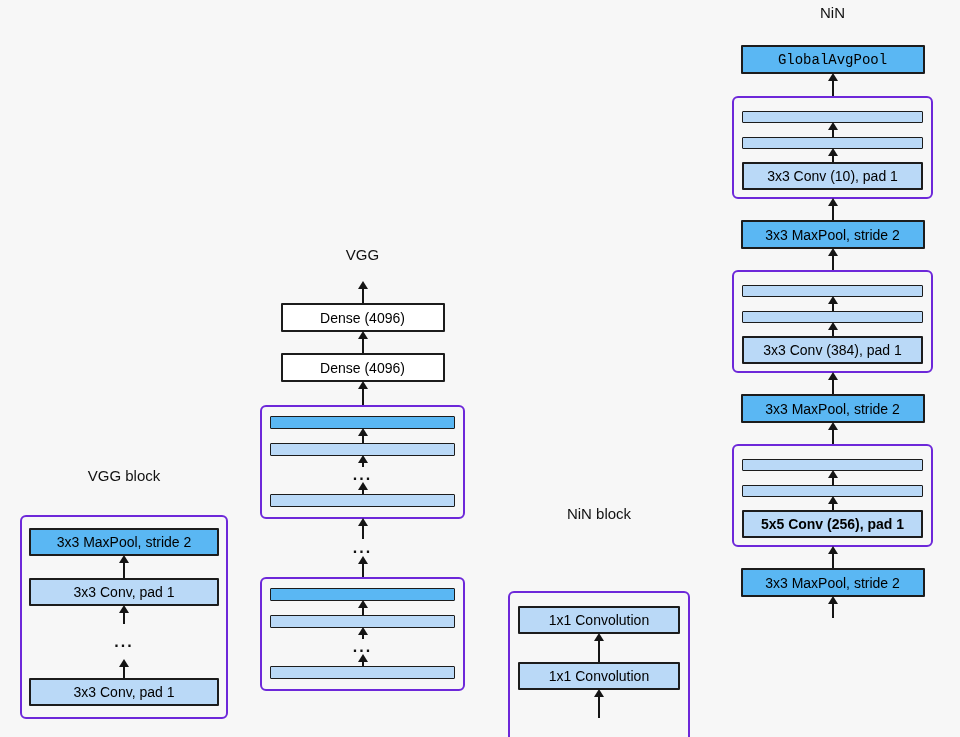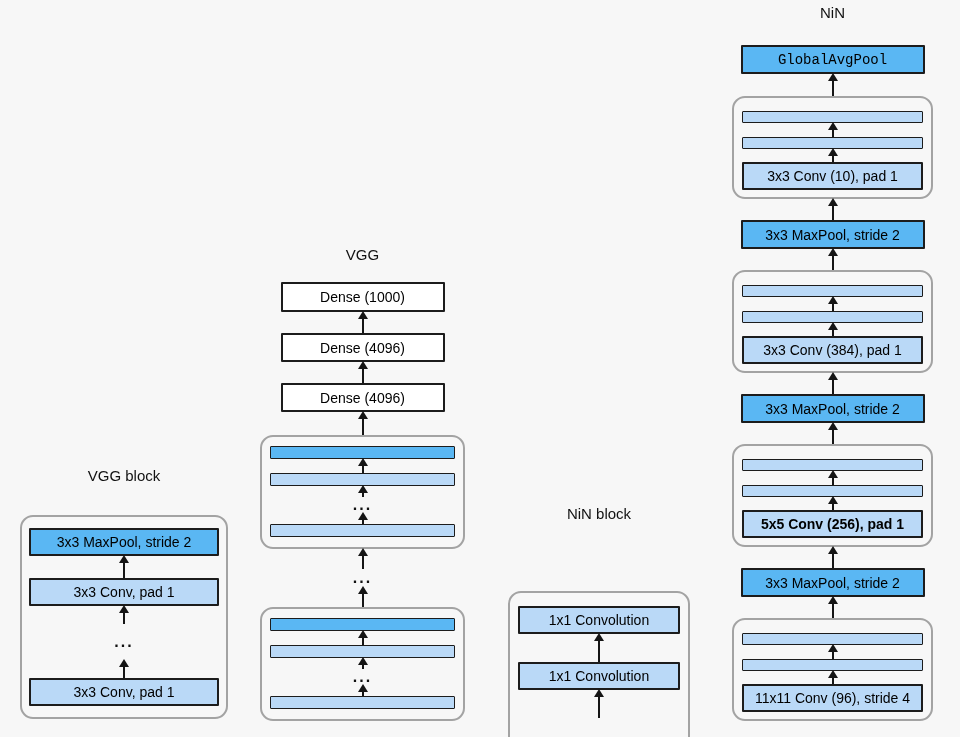--- a/index.html
+++ b/index.html
@@ -13,21 +13,21 @@
   .box {
     display:flex; align-items:center; justify-content:center;
     border:2px solid #1c1c1c; border-radius:1px;
     font-size:14px; line-height:1; white-space:nowrap; width:100%;
     flex:none;
   }
   .pool  { background:var(--pool-blue,#5ab7f3); }
   .conv  { background:var(--conv-blue,#bad9f7); }
   .dense { background:var(--dense-white,#ffffff); }
   .outline {
-    border:2px solid #a3a3a3; border-radius:13px; width:100%;
+    border:2px solid #6d28d9; border-radius:6px; width:100%;
     display:flex; flex-direction:column; align-items:center; flex:none;text-align:center;
   }
   .bar { width:100%; border:1.5px solid #1c1c1c; border-radius:1px; flex:none; }
   .arrow { position:relative; width:12px; flex:none; }
   .arrow::before {
     content:""; position:absolute; left:50%; transform:translateX(-50%);
     top:6px; bottom:0; width:2px; background:#151515;
   }
   .arrow::after {
     content:""; position:absolute; left:50%; transform:translateX(-50%); top:-1px;
@@ -54,21 +54,20 @@
       <div class="box conv" style="height:28px;">3x3 Conv, pad 1</div>
       <div class="arrow" style="height:18px;"></div>
       <div class="dots" style="height:36px;">...</div>
       <div class="arrow" style="height:18px;"></div>
       <div class="box conv" style="height:28px;">3x3 Conv, pad 1</div>
     </div>
   </section>
 
   <section class="col" style="left:260px; top:245px; width:205px;">
     <div class="title" style="margin-bottom:17px;">VGG</div>
-    <div class="box dense" style="width:164px; height:30px;">Dense (1000)</div>
     <div class="arrow" style="height:21px;"></div>
     <div class="box dense" style="width:164px; height:29px;">Dense (4096)</div>
     <div class="arrow" style="height:21px;"></div>
     <div class="box dense" style="width:164px; height:29px;">Dense (4096)</div>
     <div class="arrow" style="height:23px;"></div>
 
     <div class="outline" style="height:114px; padding:9px 8px 10px;">
       <div class="bar pool" style="height:13px;"></div>
       <div class="arrow" style="height:14px;"></div>
       <div class="bar conv" style="height:13px;"></div>
@@ -137,22 +136,15 @@
       <div class="arrow" style="height:14px;"></div>
       <div class="bar conv" style="height:12px;"></div>
       <div class="arrow" style="height:13px;"></div>
       <div class="box conv" style="height:28px;font-weight:bold;">5x5 Conv (256), pad 1</div>
     </div>
 
     <div class="arrow" style="height:21px;"></div>
     <div class="box pool" style="width:184px; height:29px;">3x3 MaxPool, stride 2</div>
     <div class="arrow" style="height:21px;"></div>
 
-    <div class="outline" style="height:103px; padding:13px 8px 7px;">
-      <div class="bar conv" style="height:12px;"></div>
-      <div class="arrow" style="height:14px;"></div>
-      <div class="bar conv" style="height:12px;"></div>
-      <div class="arrow" style="height:13px;"></div>
-      <div class="box conv" style="height:28px;">11x11 Conv (96), stride 4</div>
-    </div>
   </section>
 
 </div>
 
 </body></html>

